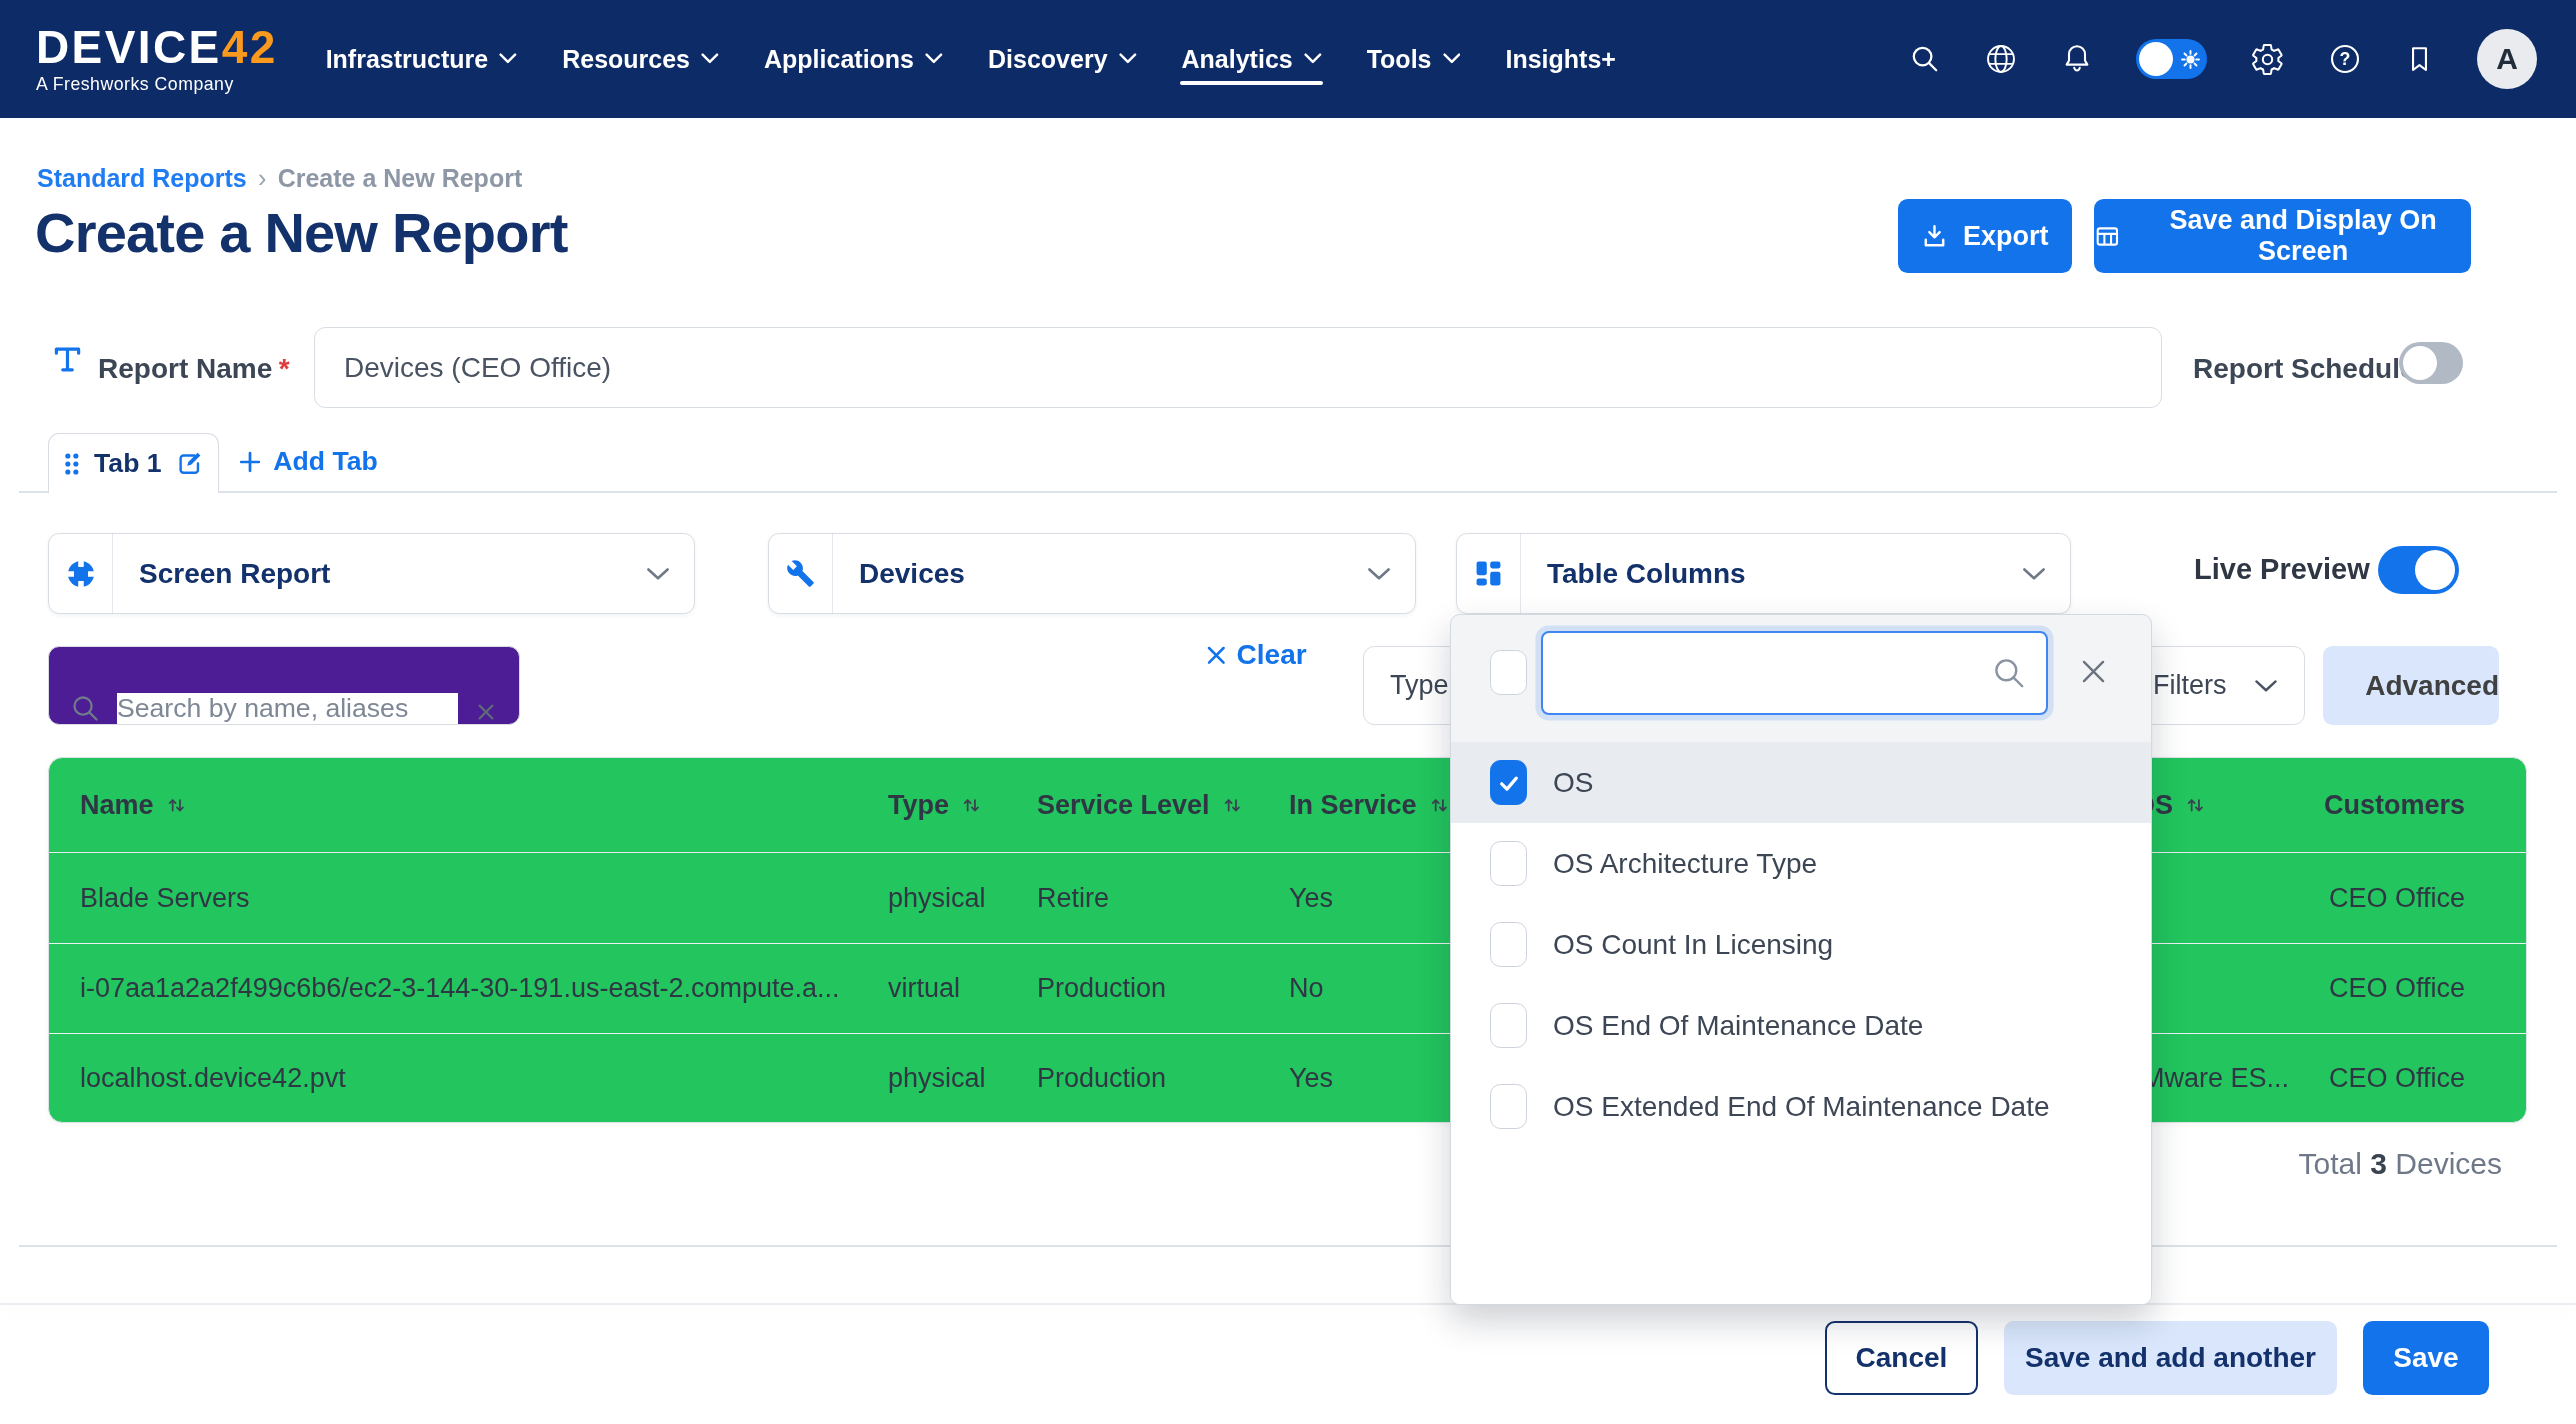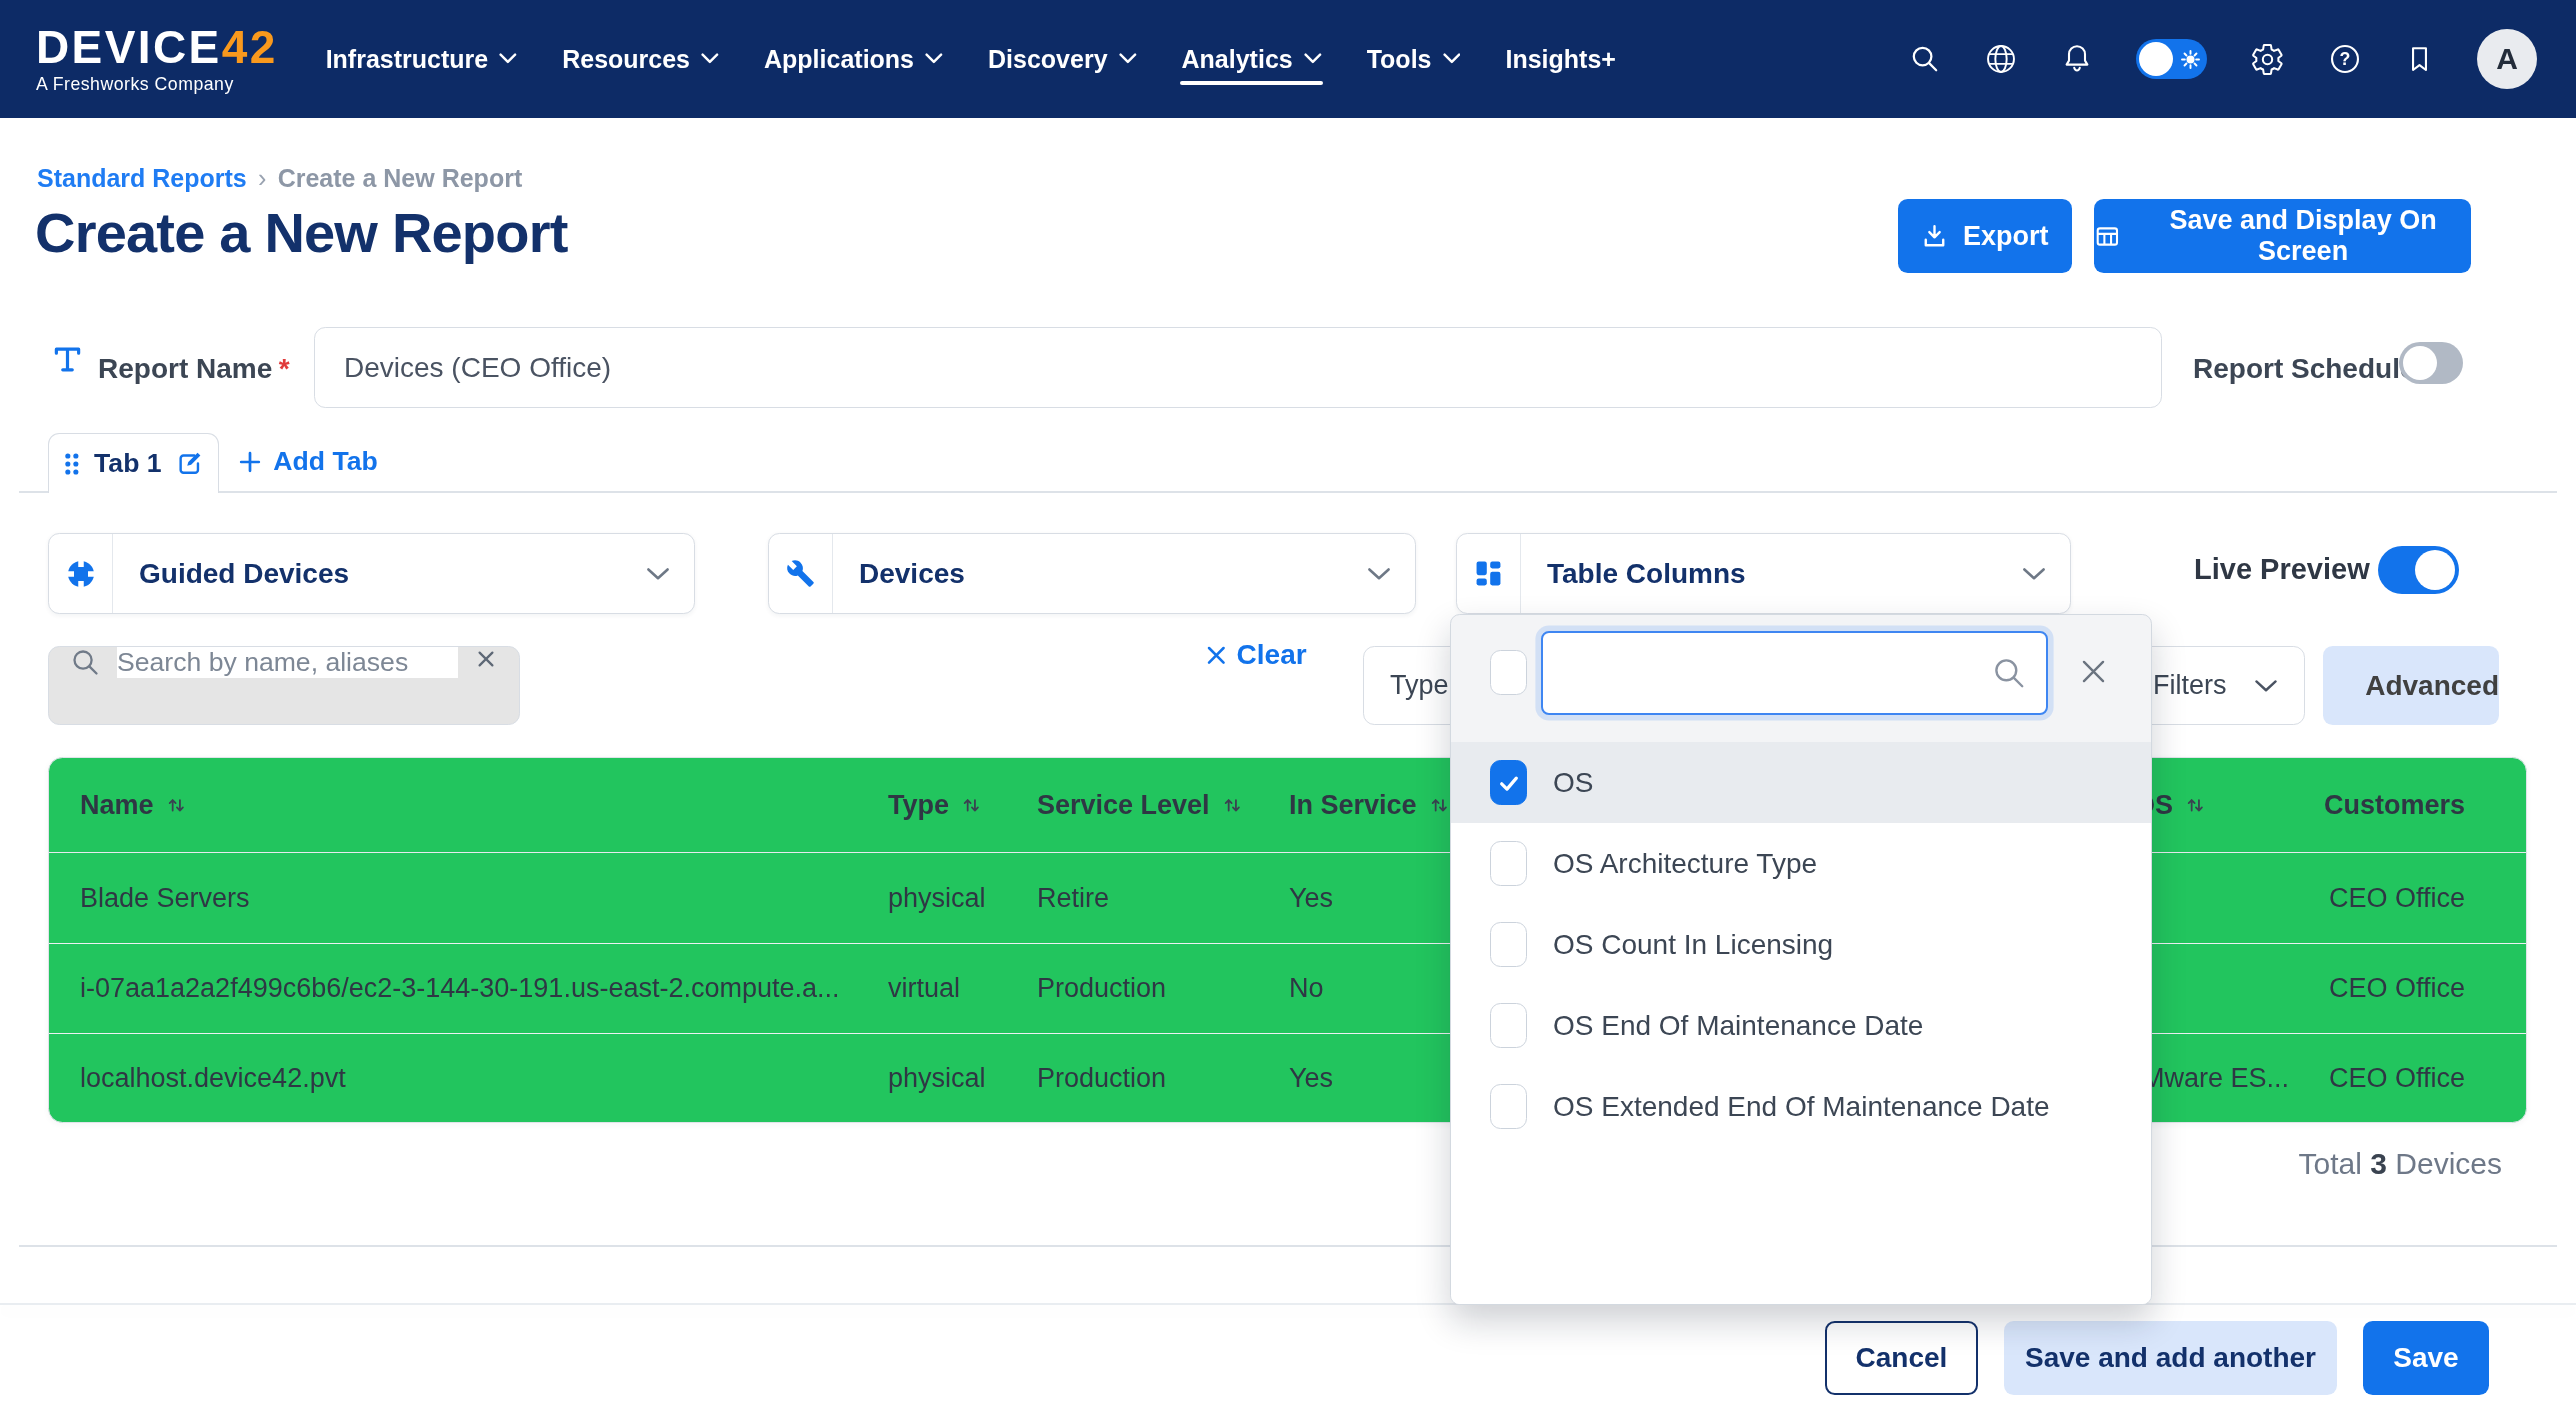--- a/index.html
+++ b/index.html
@@ -54,21 +54,21 @@
   .combo-label{padding-left:26px;font-size:28px;font-weight:600;color:#13316b;white-space:nowrap}
   .combo-chev{position:absolute;right:24px;top:33px}
   .combo-guided{left:48px;width:647px}
   .combo-devices{left:768px;width:648px}
   .combo-columns{left:1456px;width:615px}
   .lp-label{position:absolute;left:2194px;top:553px;font-size:29px;font-weight:600;color:#2f3744}
   .toggle-on{position:absolute;left:2378px;top:546px;width:81px;height:48px;border-radius:24px;background:#1273eb;cursor:pointer}
   .toggle-on .knob{position:absolute;right:4px;top:4px;width:40px;height:40px;border-radius:50%;background:#fff}
 
   
-  .searchbox{position:absolute;left:48px;top:646px;width:472px;height:79px;background:#e5e5e5;border:1.6px solid #d8dde4;border-radius:11.3px;display:flex;align-items:flex-start;padding:0 21px;gap:16px}
+  .searchbox{position:absolute;left:48px;top:646px;width:472px;height:79px;background:#4c1d95;border:1.6px solid #d8dde4;border-radius:11.3px;display:flex;align-items:flex-end;padding:0 21px;gap:16px}
   .searchbox input{flex:1;border:none;outline:none;font-size:26.6px;color:#3c4654;font-family:inherit;min-width:0}
   .searchbox input::placeholder{color:#7d8795}
   .clear{position:absolute;left:1205px;top:639px;display:flex;align-items:center;gap:9px;cursor:pointer}
   .clear span{font-size:28px;font-weight:700;color:#1273eb}
   .mini-select{position:absolute;top:646px;height:79px;background:#fff;border:1.6px solid #d8dde4;border-radius:11.3px;cursor:pointer}
   .type-select{left:1363px;width:234px}
   .type-select .lbl{position:absolute;left:26px;top:22.6px;font-size:27px;color:#3c4654}
   .filters-select{left:2060px;width:245px}
   .filters-select .lbl{position:absolute;left:92px;top:22.6px;font-size:27px;color:#3c4654}
   .filters-select .chev{position:absolute;right:26px;top:32px}
@@ -267,21 +267,21 @@
 </div>
 <div class="tabs-divider"></div>
 
 <div class="combo combo-guided">
   <span class="combo-icon">
       <svg width="32" height="32" viewBox="0 0 32 32">
         <circle cx="16" cy="16" r="13" fill="#1273eb"></circle>
         <path d="M16 2v7M16 23v7M2 16h7M23 16h7" stroke="#fff" stroke-width="5.5"></path>
       </svg>
     </span>
-  <span class="combo-label">Guided Devices</span>
+  <span class="combo-label">Screen Report</span>
   <span class="combo-chev">
       <svg width="24" height="14.5" viewBox="0 0 30 18">
         <path d="M3 3l12 11L27 3" stroke="#6e7886" stroke-width="3.2" fill="none" stroke-linecap="round" stroke-linejoin="round"></path>
       </svg>
     </span>
 </div>
 <div class="combo combo-devices">
   <span class="combo-icon">
       <svg width="29" height="29" viewBox="0 0 24 24">
         <path d="M22.7 19l-9.1-9.1c.9-2.3.4-5-1.5-6.9-2-2-5-2.4-7.4-1.3L9 6 6 9 1.6 4.7C.4 7.1.9 10.1 2.9 12.1c1.9 1.9 4.6 2.4 6.9 1.5l9.1 9.1c.4.4 1 .4 1.4 0l2.3-2.3c.5-.4.5-1.1.1-1.4z" fill="#1273eb"></path>

